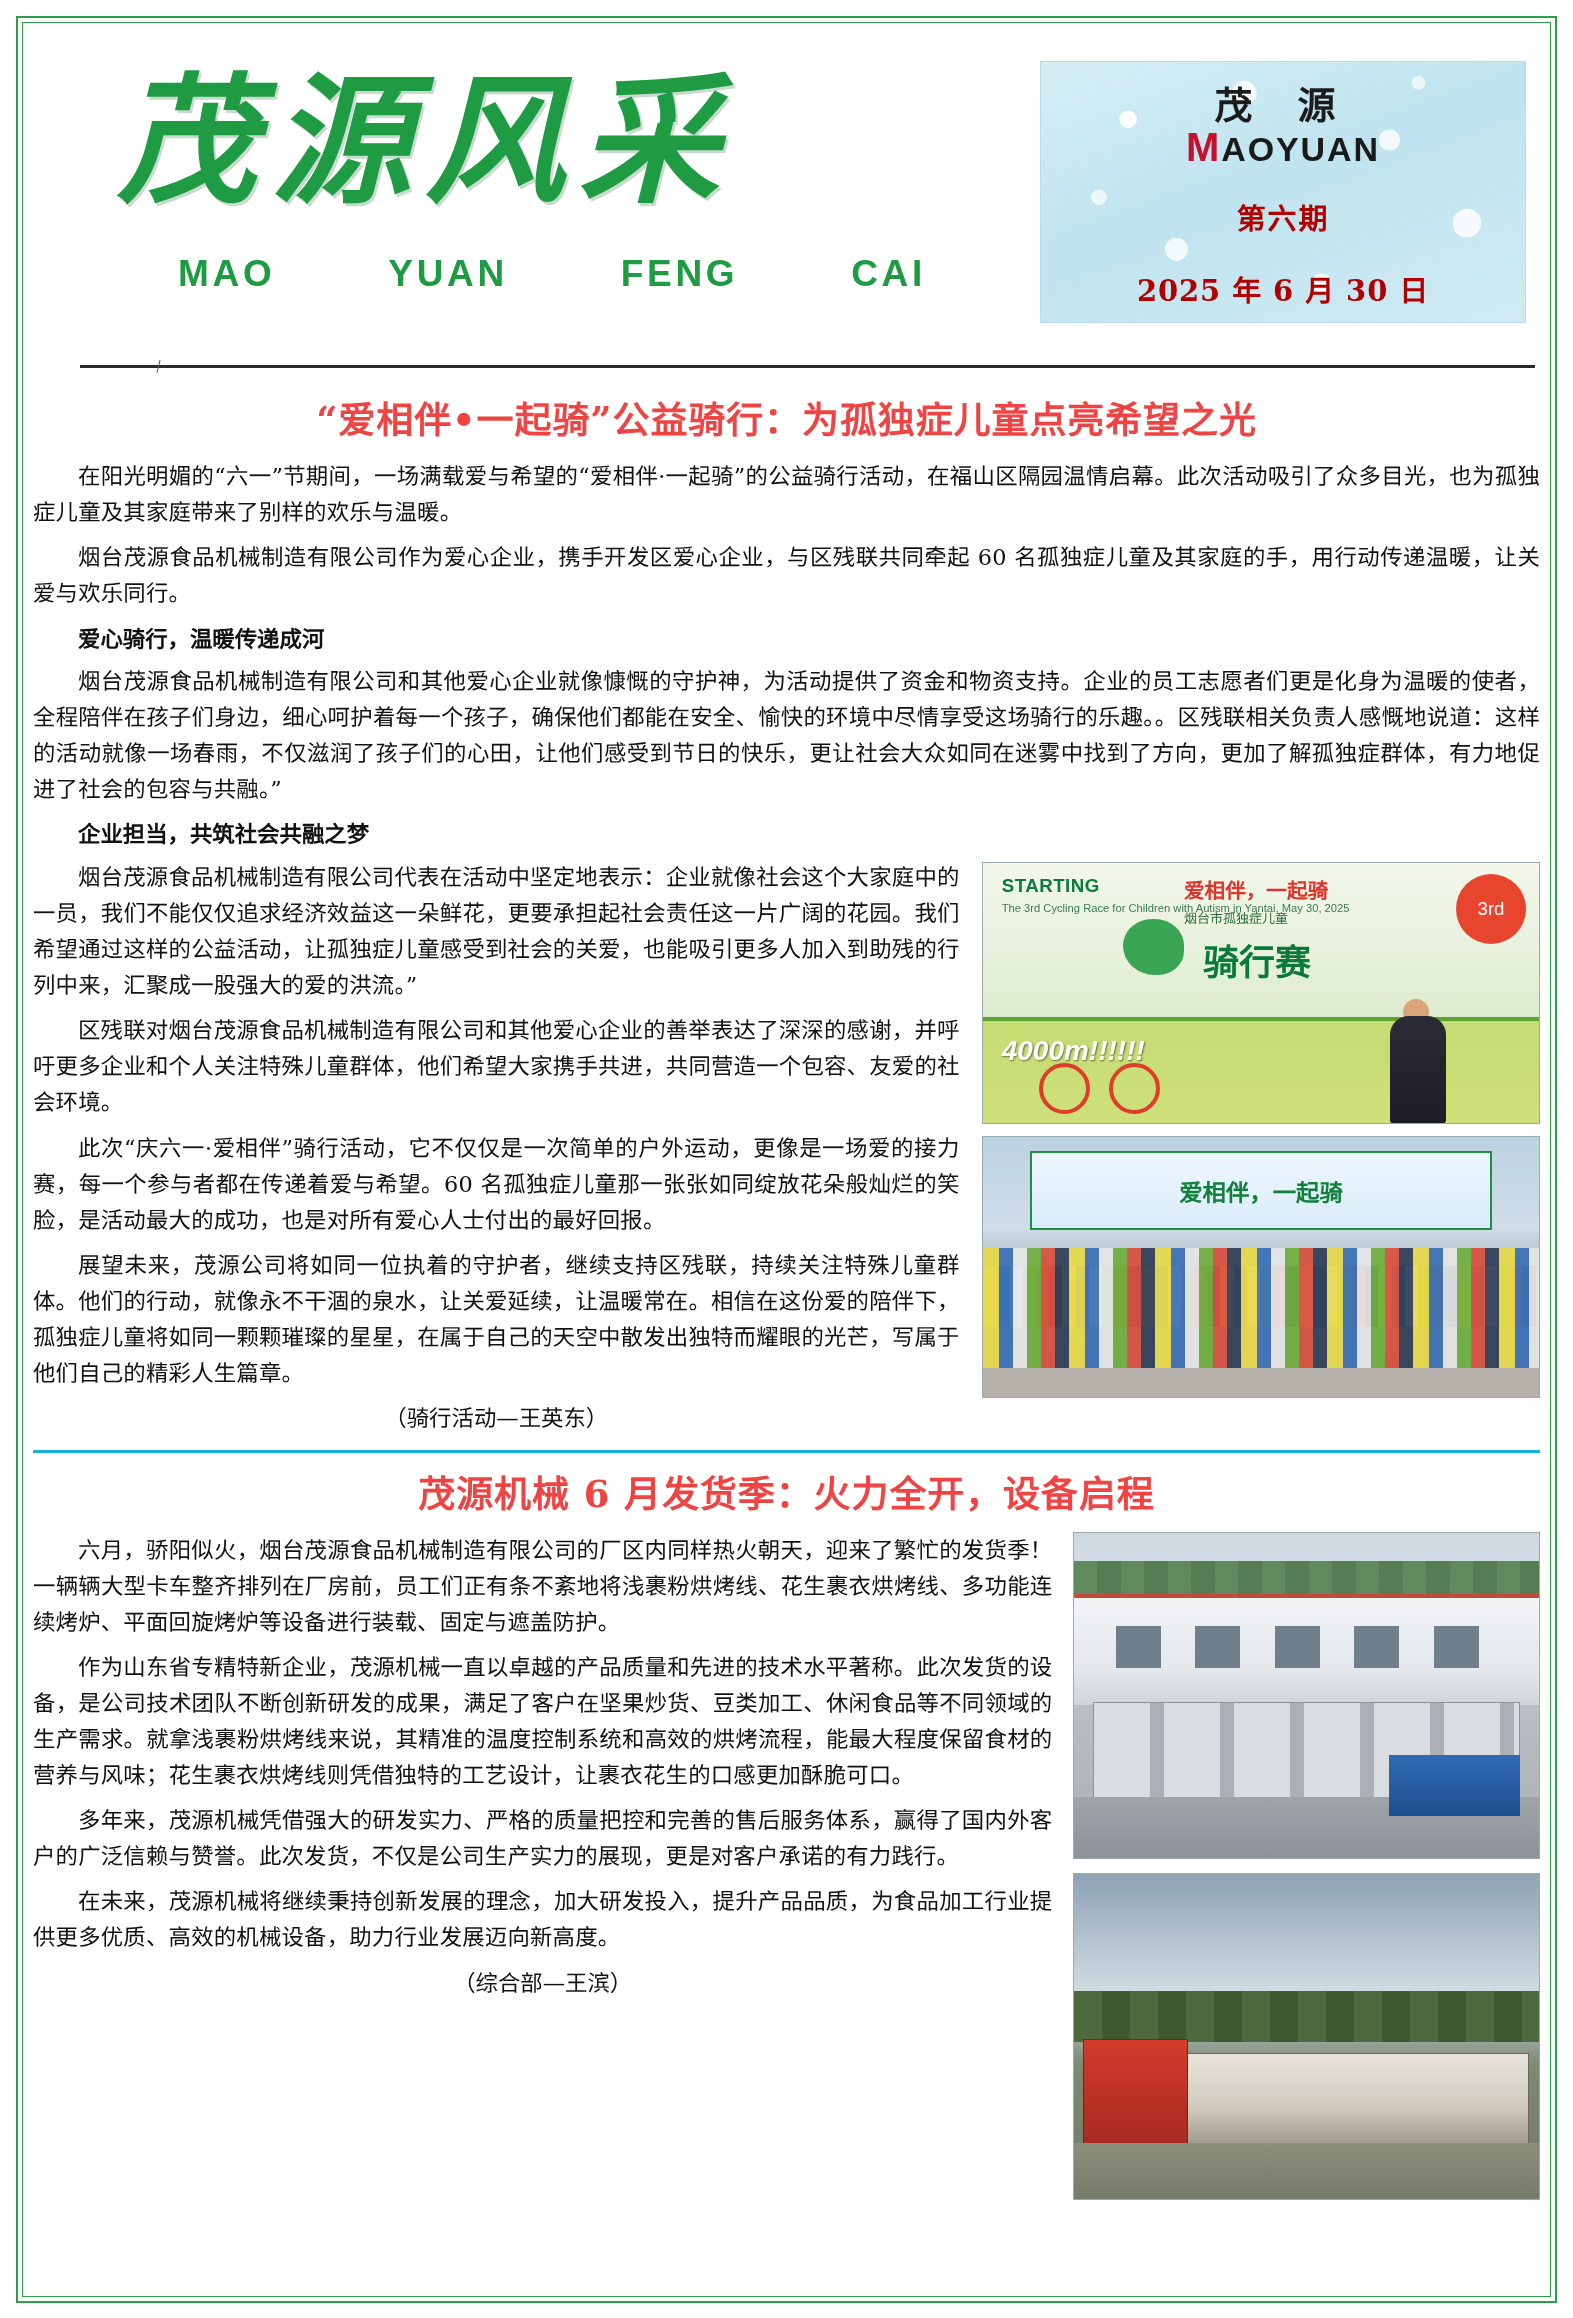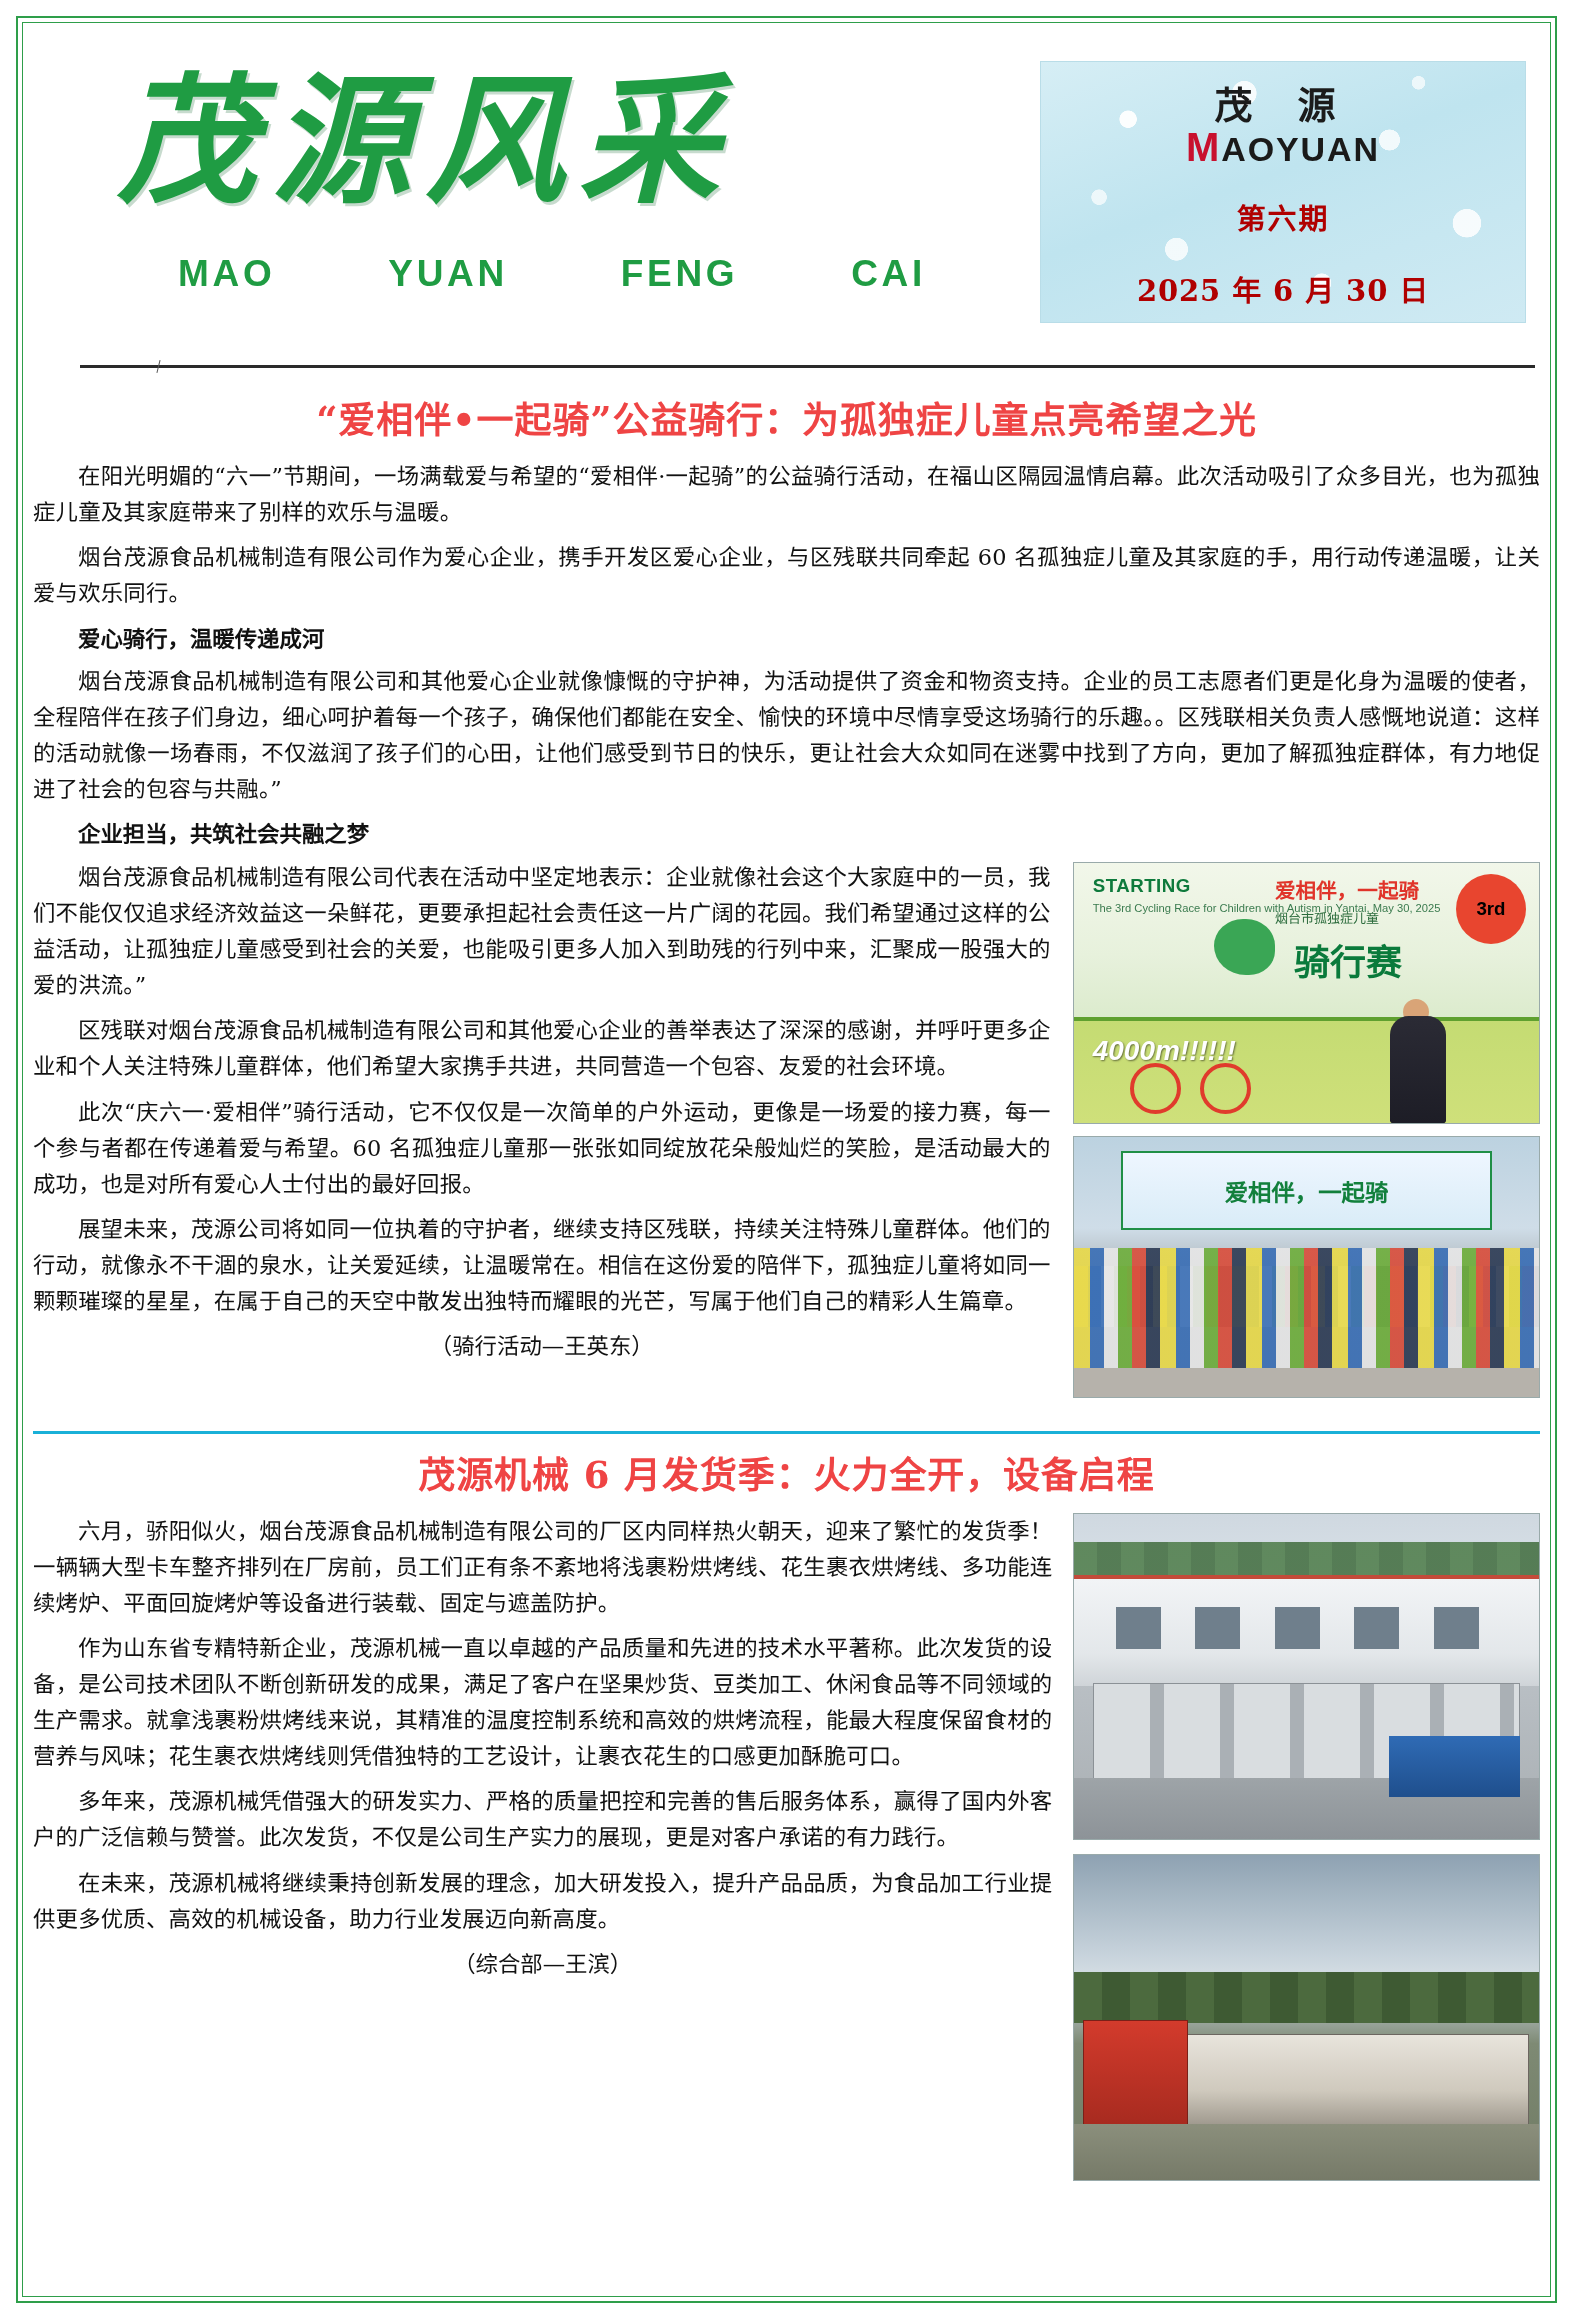--- a/index.html
+++ b/index.html
@@ -199,21 +199,21 @@
     text-align: right;
     margin: 4.7px 0 0 0;
   }
   .byline-center {
     text-align: center;
   }
 
   
   .a1-photos {
     float: right;
-    width: 467px;
+    width: 558px;
     margin: 2.8px 0 7.5px 22.4px;
   }
   .a1-photos .photo { margin-bottom: 12px; }
   .photo {
     position: relative;
     overflow: hidden;
     border: 0.5px solid #9aa;
     box-sizing: border-box;
   }
   .clearfix::after { content: ""; display: block; clear: both; }
@@ -263,21 +263,21 @@
     font-size: 36px; color: #0a7a3b;
   }
   .ph-cycling .banner-cn3 {
     position: absolute; left: 201px; top: 45px;
     font-family: "DejaVu Serif", serif;
     font-size: 13px; color: #2b6b3c;
   }
   .ph-cycling .badge3rd {
     position: absolute; right: 13px; top: 11.2px; width: 70px; height: 70px;
     background: #e8452f; border-radius: 50%;
-    color: #000000; font-family: "Liberation Sans", sans-serif; font-weight: bold;
+    color: #ffffff; font-family: "Liberation Sans", sans-serif; font-weight: normal;
     font-size: 18.7px; line-height: 70px; text-align: center;
   }
   .ph-cycling .green-blob {
     position: absolute; left: 140px; top: 56px; width: 61px; height: 56px;
     background: #3aa655; border-radius: 50% 50% 45% 55%;
   }
   .ph-cycling .number {
     position: absolute; left: 18.7px; bottom: 56px;
     font-family: "Liberation Sans", sans-serif; font-weight: bold;
     font-size: 28px; color: #ffffff; text-shadow: 0.9px 0.9px 1.9px rgba(0,0,0,.5); font-style: italic;

